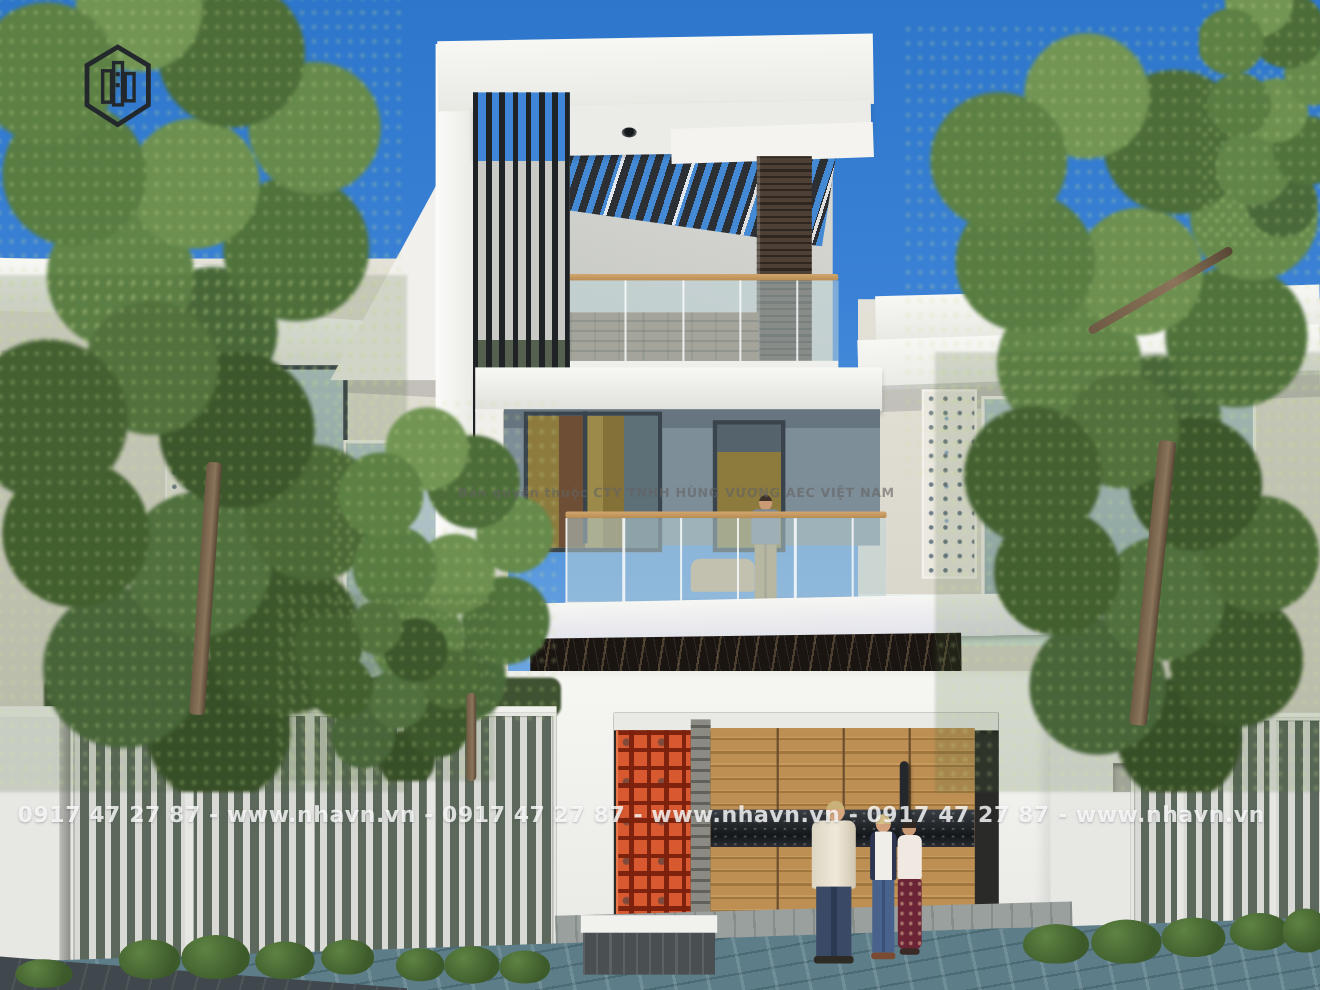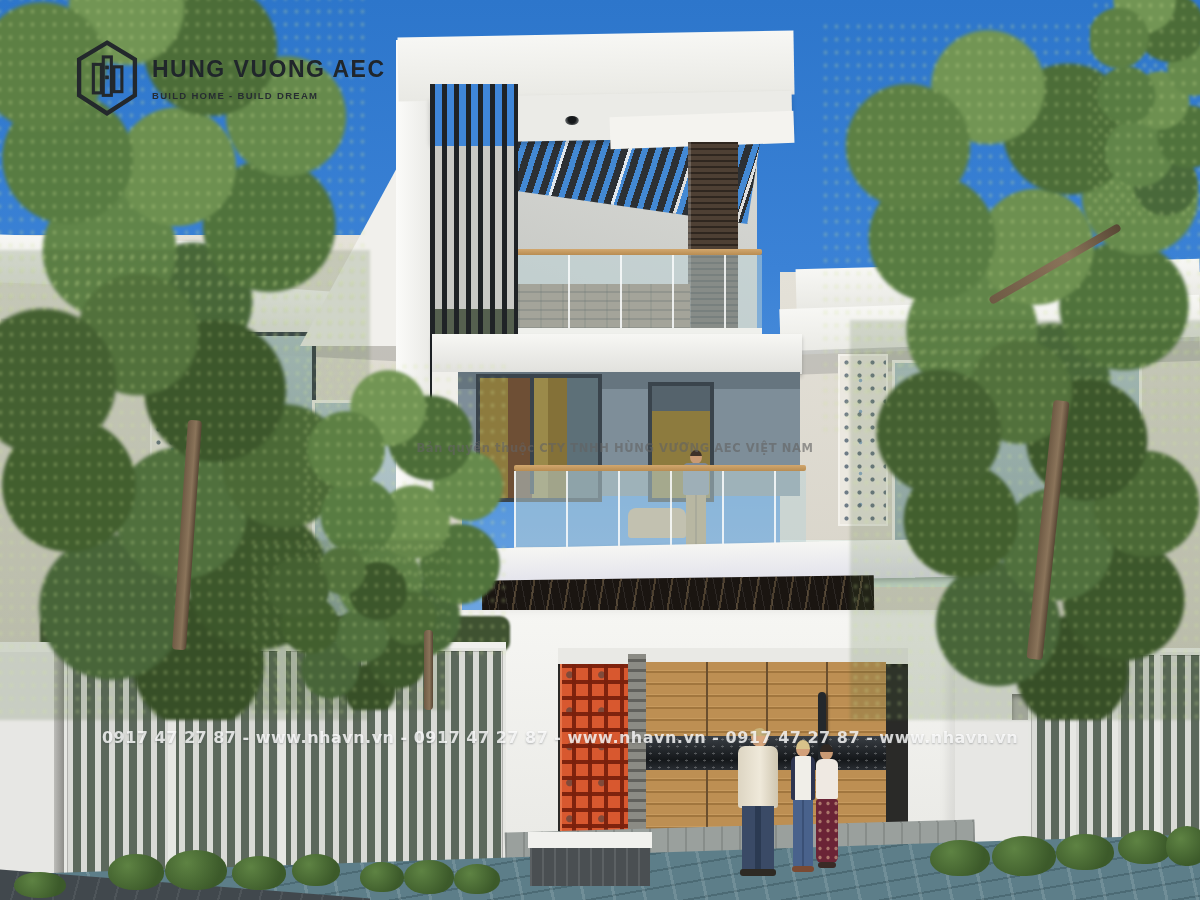--- a/index.html
+++ b/index.html
@@ -104,22 +104,22 @@
     background-size:11px 13px;}
   .trunk{background:linear-gradient(90deg,#6e5a44,#8a745a 60%,#574634);border-radius:4px;}
   .bush{border-radius:50% 50% 46% 46%;
     background:radial-gradient(circle at 35% 32%,#5e8343,#3c5a2a 72%);filter:blur(.6px);}
 
   
   .person{position:absolute;}
   .p{position:absolute;}
 
   
-  .wm-contact{left:0;top:728px;width:1120px;text-align:center;white-space:nowrap;
-    font-family:"DejaVu Sans",sans-serif;font-weight:700;font-size:16px;letter-spacing:.5px;
+  .wm-contact{left:16px;top:728px;width:1120px;text-align:center;white-space:nowrap;
+    font-family:"DejaVu Sans",sans-serif;font-weight:700;font-size:20px;letter-spacing:.5px;
     color:rgba(255,255,255,.80);text-shadow:0 1px 2px rgba(70,75,80,.35);}
   .wm-copy{left:0;top:441px;width:1230px;text-align:center;white-space:nowrap;
     font-family:"DejaVu Sans",sans-serif;font-weight:700;font-size:11.5px;letter-spacing:.6px;
     color:rgba(98,98,98,.62);}
   .logo{left:76px;top:40px;display:flex;align-items:flex-start;}
   .logo-text{margin-left:14px;padding-top:16px;}
   .logo-title{font-size:23px;font-weight:800;letter-spacing:1.5px;color:#20262b;}
   .logo-tag{margin-top:7px;font-size:9.5px;font-weight:700;letter-spacing:1.3px;color:#272d32;}
   .code{left:1014px;top:68px;font-size:36px;font-weight:800;letter-spacing:2px;color:#13171a;}
 
@@ -302,20 +302,16 @@
 
   <div class="abs logo">
     <svg width="62" height="76" viewBox="0 0 100 120">
       <polygon points="50,3 95,30 95,88 50,117 5,88 5,30" fill="none" stroke="#23282c" stroke-width="7"></polygon>
       <rect x="28" y="38" width="13" height="46" fill="none" stroke="#23282c" stroke-width="5"></rect>
       <rect x="44" y="26" width="13" height="62" fill="none" stroke="#23282c" stroke-width="5"></rect>
       <rect x="61" y="42" width="13" height="40" fill="none" stroke="#23282c" stroke-width="5"></rect>
       <rect x="47" y="40" width="6" height="6" fill="#23282c"></rect>
       <rect x="47" y="56" width="6" height="6" fill="#23282c"></rect>
     </svg>
-    <div class="logo-text">
-      <div class="logo-title">HUNG VUONG AEC</div>
-      <div class="logo-tag">BUILD HOME - BUILD DREAM</div>
-    </div>
   </div>
 
 
 </div>
 
 </body></html>

